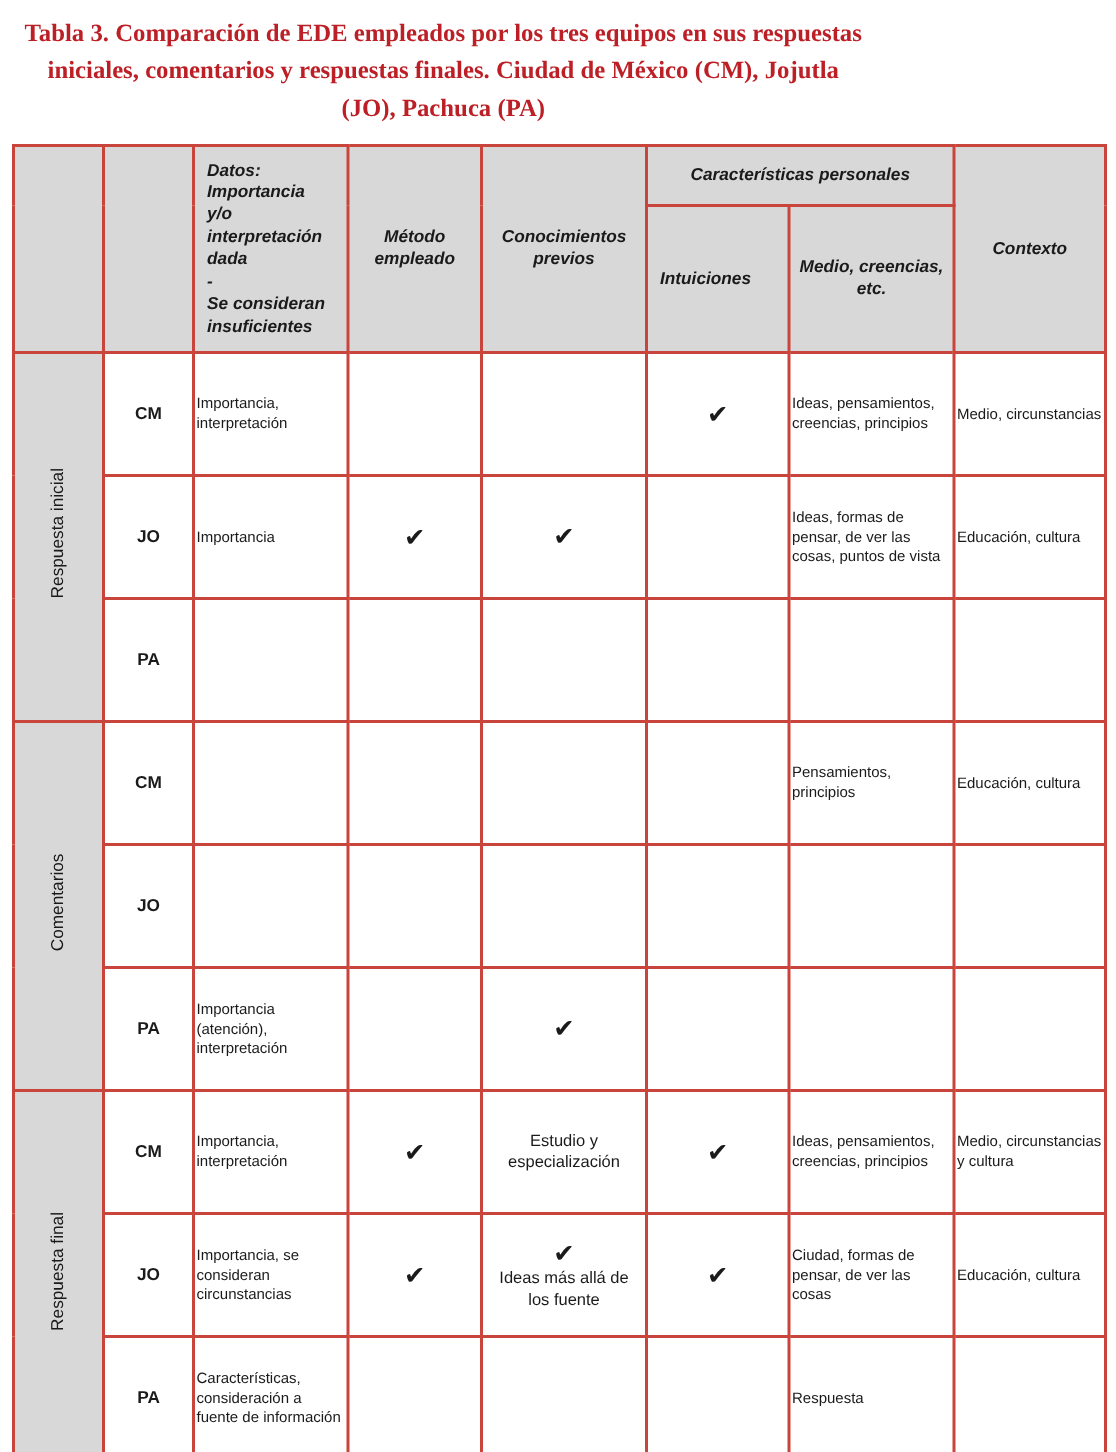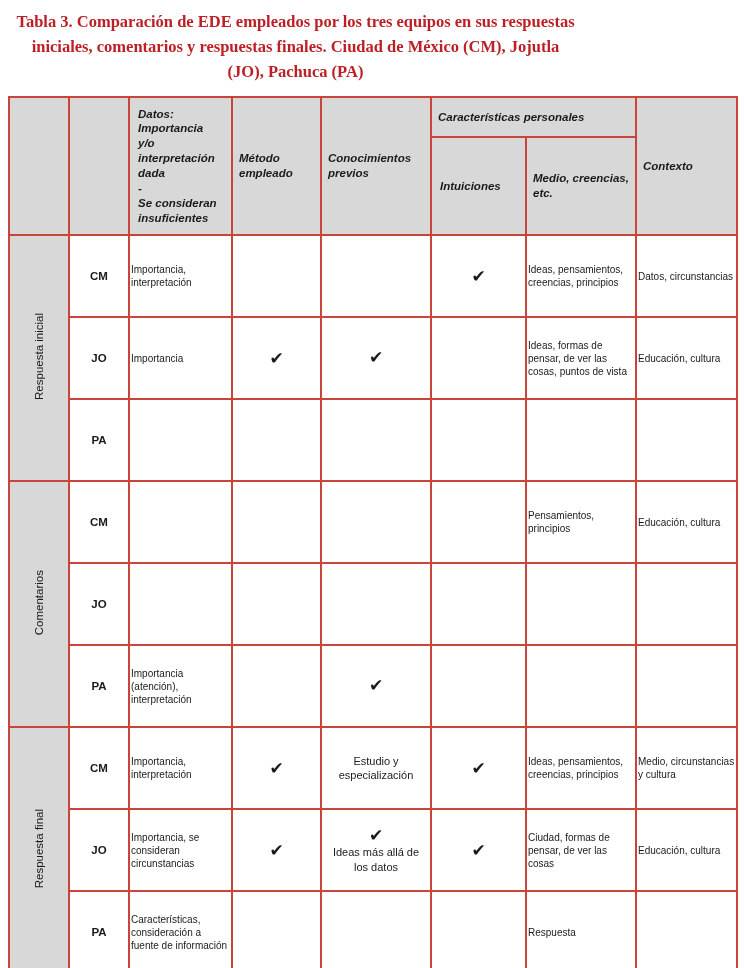--- a/index.html
+++ b/index.html
@@ -32,21 +32,21 @@
   }
 
   
   thead th {
     background:#d8d8d8;
     font-style:italic;
     font-weight:bold;
     font-size:11.5px;
     line-height:1.3;
     padding:4px 6px;
-    text-align:left;
+    text-align:center;
   }
   thead tr.h1 { height:40px;margin-top:35px; }
   thead tr.h2 { height:98px; }
   th.h-datos {
     text-align:left;
     white-space:pre-line;
     padding-left:8px;
   }
   th.h-intuiciones { text-align:left; padding-left:8px;margin-top:28px; }
 
@@ -143,21 +143,21 @@
         <th class="vlabel" rowspan="3"><span>Respuesta inicial</span></th>
         <td class="team">CM</td>
         <td class="txt">Importancia, interpretación</td>
         <td class="chk"></td>
         <td class="con">
           <div class="chk-mark"></div>
           <div class="note"></div>
         </td>
         <td class="chk">✔</td>
         <td class="txt">Ideas, pensamientos, creencias, principios</td>
-        <td class="txt">Datos, circunstancias</td>
+        <td class="txt">Medio, circunstancias</td>
       </tr>
       <tr>
         <td class="team">JO</td>
         <td class="txt">Importancia</td>
         <td class="chk">✔</td>
         <td class="con">
           <div class="chk-mark">✔</div>
           <div class="note"></div>
         </td>
         <td class="chk"></td>
@@ -227,21 +227,21 @@
         <td class="chk">✔</td>
         <td class="txt">Ideas, pensamientos, creencias, principios</td>
         <td class="txt">Medio, circunstancias y cultura</td>
       </tr>
       <tr>
         <td class="team">JO</td>
         <td class="txt">Importancia, se consideran circunstancias</td>
         <td class="chk">✔</td>
         <td class="con">
           <div class="chk-mark">✔</div>
-          <div class="note">Ideas más allá de los datos</div>
+          <div class="note">Ideas más allá de los fuente</div>
         </td>
         <td class="chk">✔</td>
         <td class="txt">Ciudad, formas de pensar, de ver las cosas</td>
         <td class="txt">Educación, cultura</td>
       </tr>
       <tr>
         <td class="team">PA</td>
         <td class="txt">Características, consideración a fuente de información</td>
         <td class="chk"></td>
         <td class="con">

